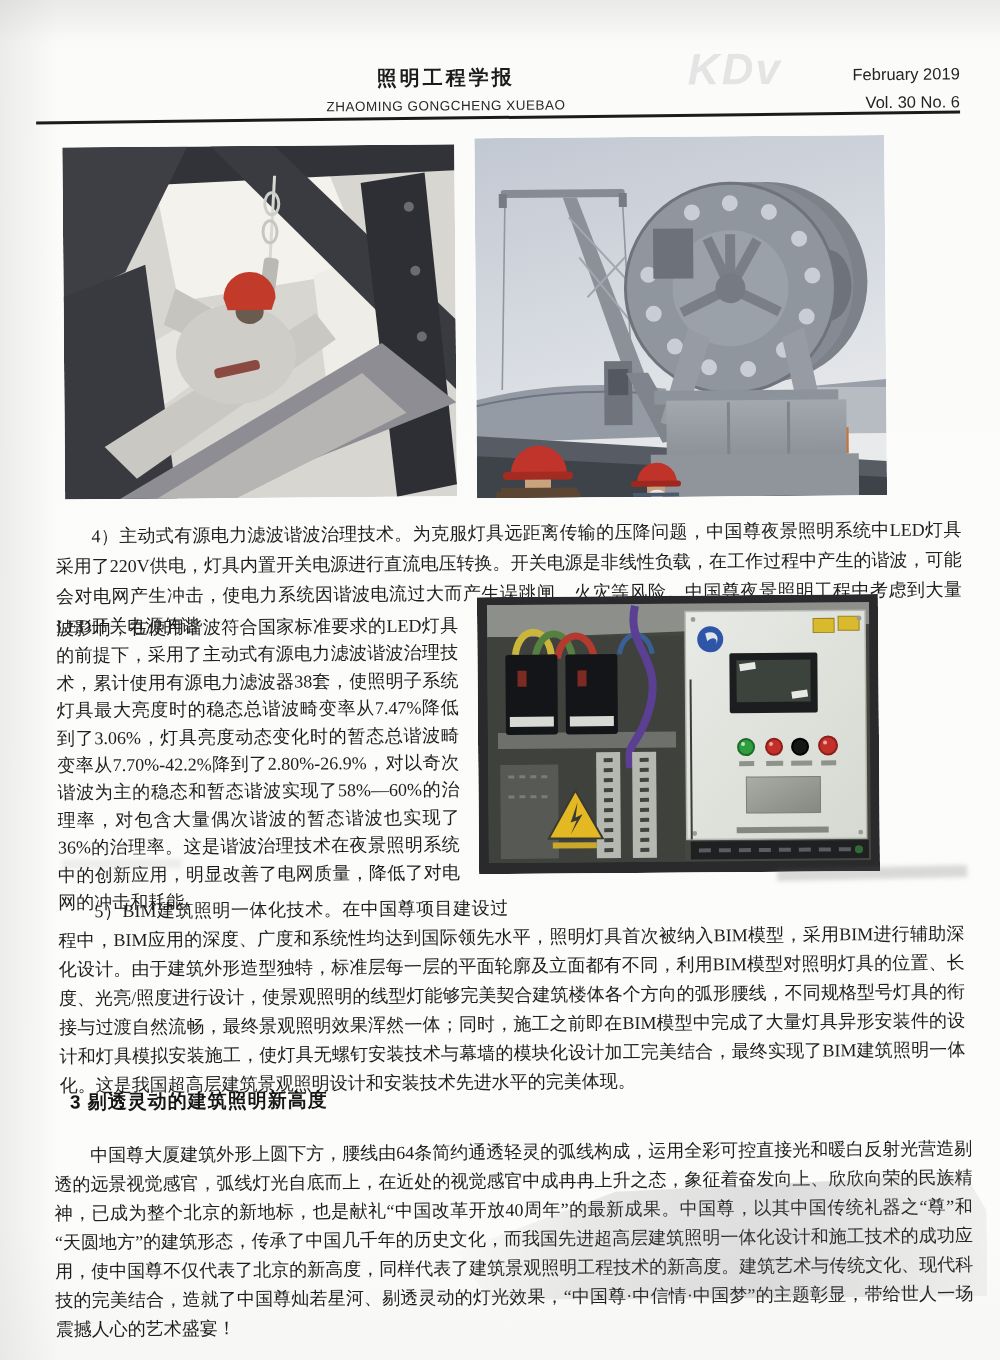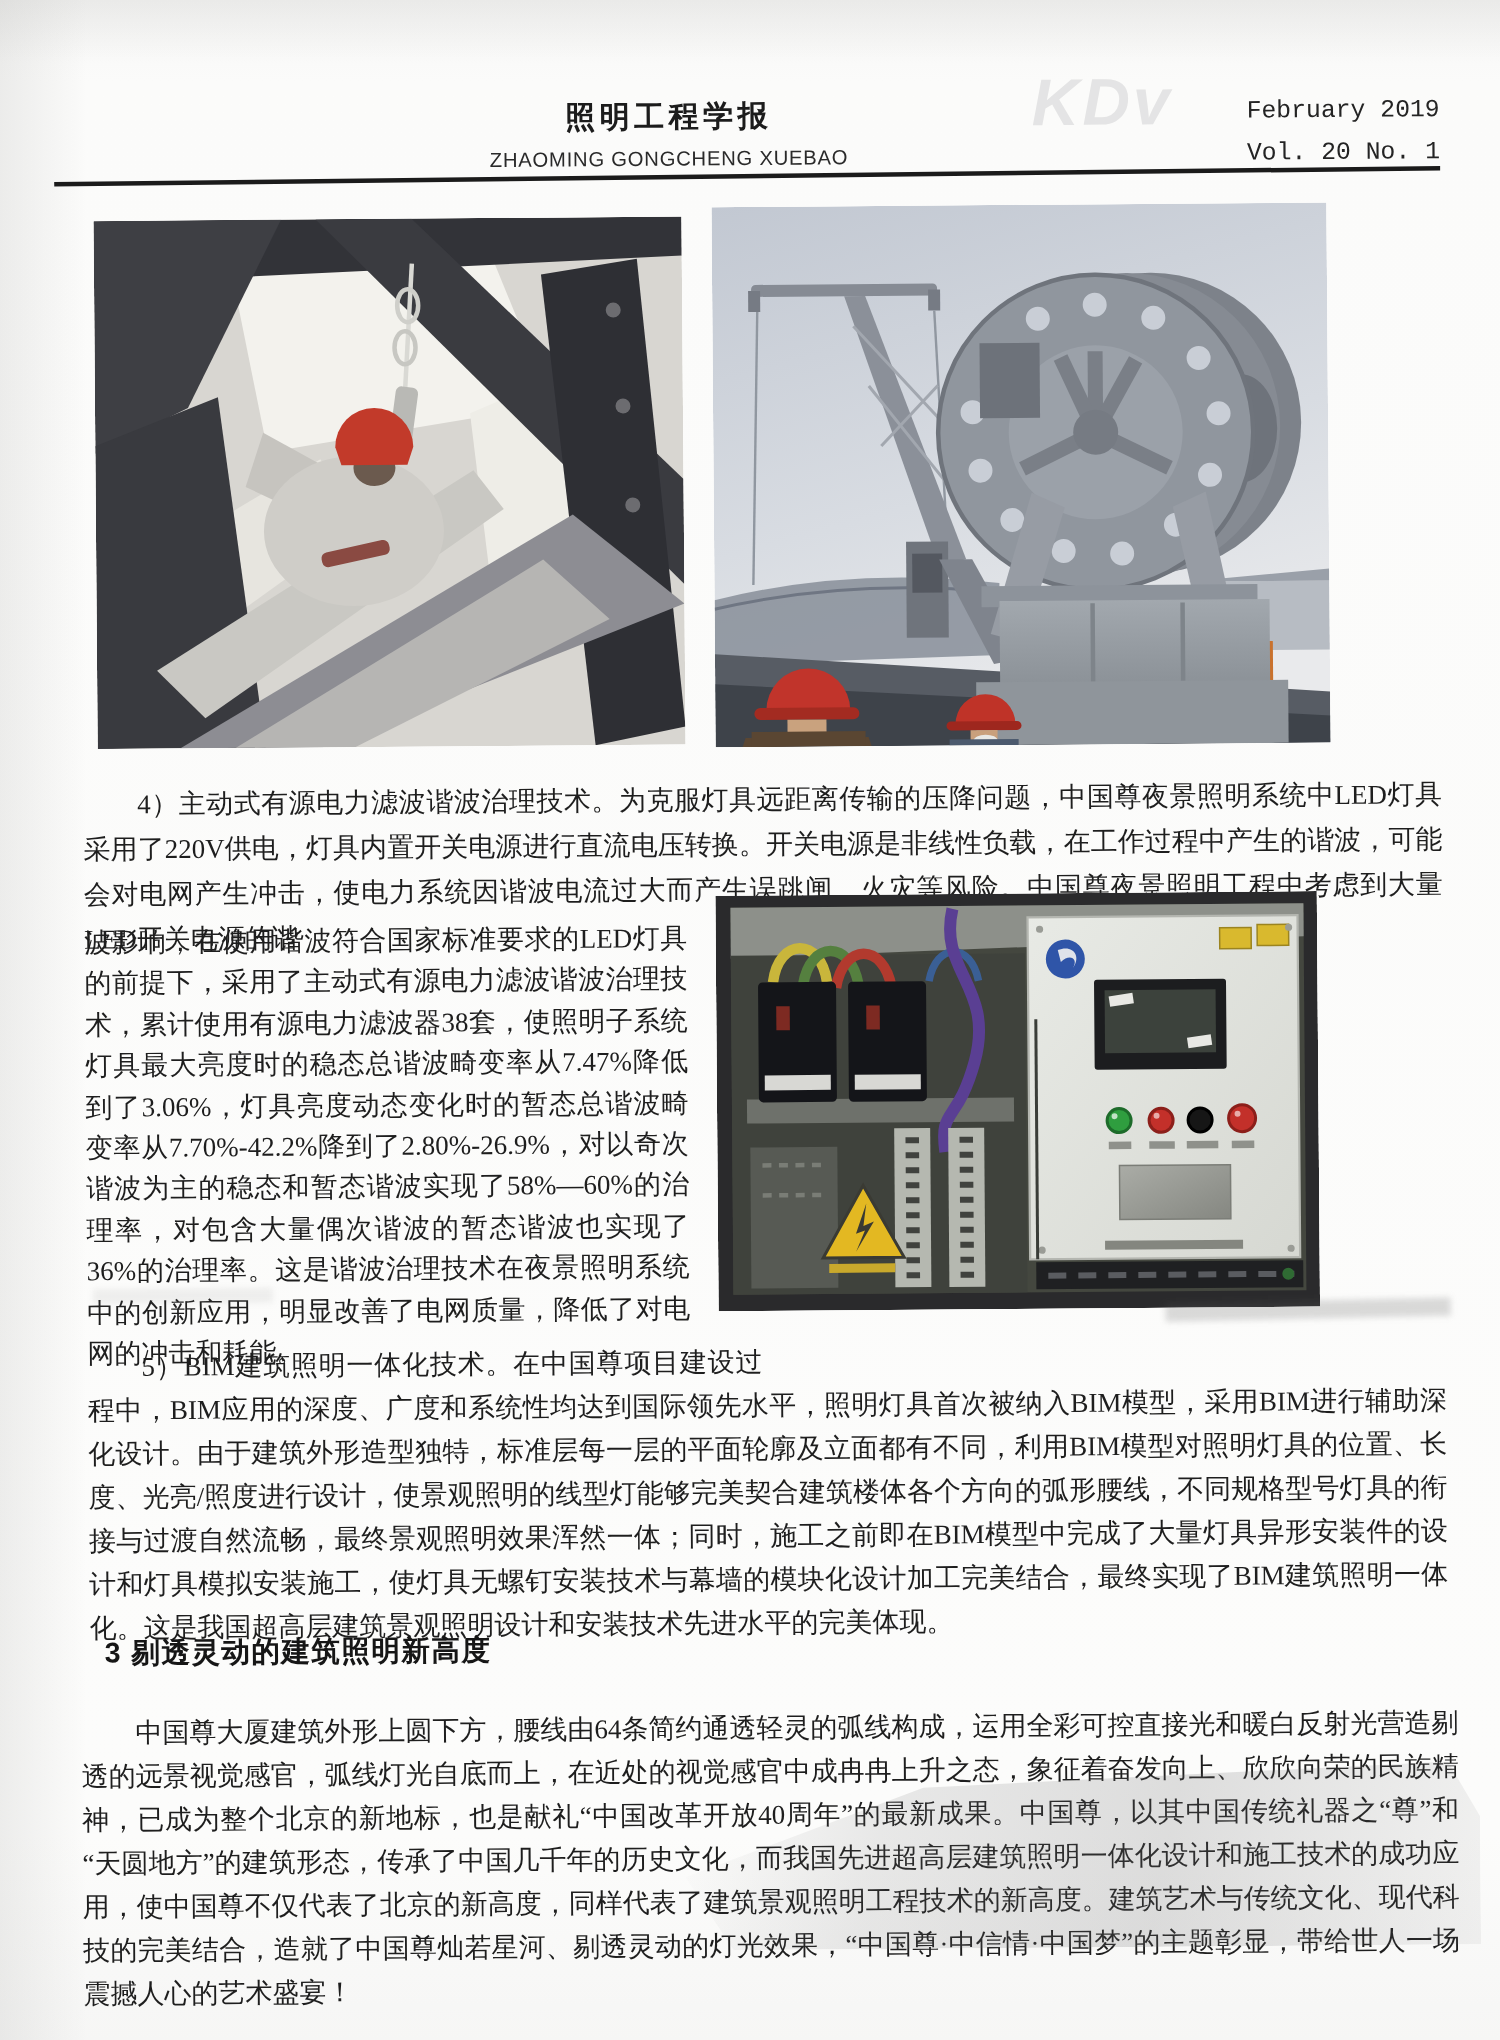--- a/index.html
+++ b/index.html
@@ -13,22 +13,22 @@
     background:linear-gradient(90deg,rgba(190,190,188,.25),rgba(190,190,188,0));}
   .top-shade{position:absolute;left:0;top:0;width:1000px;height:42px;
     background:linear-gradient(180deg,rgba(200,200,198,.28),rgba(200,200,198,0));}
 
   
   .hl{position:absolute;left:58px;top:70px;font-family:"Liberation Sans","DejaVu Sans",sans-serif;
       font-size:17px;line-height:27px;color:#242424;}
   .hc{position:absolute;left:290px;top:64px;width:320px;text-align:center;}
   .hc .t{font-family:"Liberation Sans","DejaVu Sans",sans-serif;font-weight:bold;font-size:20px;letter-spacing:3px;color:#1c1c1c;}
   .hc .p{font-family:"Liberation Sans","DejaVu Sans",sans-serif;font-size:13.5px;letter-spacing:.5px;margin-top:7px;color:#2a2a2a;}
-  .hr-en{position:absolute;right:36px;top:63px;text-align:center;
-      font-family:Liberation Mono, monospace;font-size:16.5px;line-height:28px;color:#242424;}
+  .hr-en{position:absolute;right:36px;top:63px;text-align:right;
+      font-family:Liberation Sans, sans-serif;font-size:16.5px;line-height:28px;color:#242424;}
   .wm{position:absolute;left:692px;top:46px;font-family:"Liberation Sans","DejaVu Sans",sans-serif;
       font-weight:bold;font-style:italic;font-size:44px;letter-spacing:2px;color:rgba(130,130,132,.18);}
   .rule{position:absolute;left:40px;top:116px;width:924px;height:2.6px;background:#1b1b1b;
       transform:rotate(-0.22deg);}
 
   
   .ph{position:absolute;overflow:hidden;}
   .ph svg{display:block;width:100%;height:100%;}
   .ph1{left:66px;top:144px;width:392px;height:352px;}
   .ph2{left:478px;top:138px;width:410px;height:360px;}
@@ -61,21 +61,21 @@
   <div class="left-shade artifact"></div>
 
   <div class="skew">
 
     <div class="hc">
       <div class="t">照明工程学报</div>
       <div class="p">ZHAOMING GONGCHENG XUEBAO</div>
     </div>
     <div class="hr-en">
       <div>February 2019</div>
-      <div>Vol. 20 No. 1</div>
+      <div>Vol. 30 No. 6</div>
     </div>
     <div class="wm">KDv</div>
     <div class="rule"></div>
 
     <div class="ph ph1">
       <svg viewBox="0 0 392 352" preserveAspectRatio="none">
         <rect width="392" height="352" fill="#d8d6d1"></rect>
         <polygon points="85,0 255,0 305,125 115,155" fill="#f3f2ed"></polygon>
         <polygon points="250,130 335,95 345,215 262,235" fill="#eeede7"></polygon>
         <polygon points="30,230 150,160 175,205 55,290" fill="#e7e5df"></polygon>

